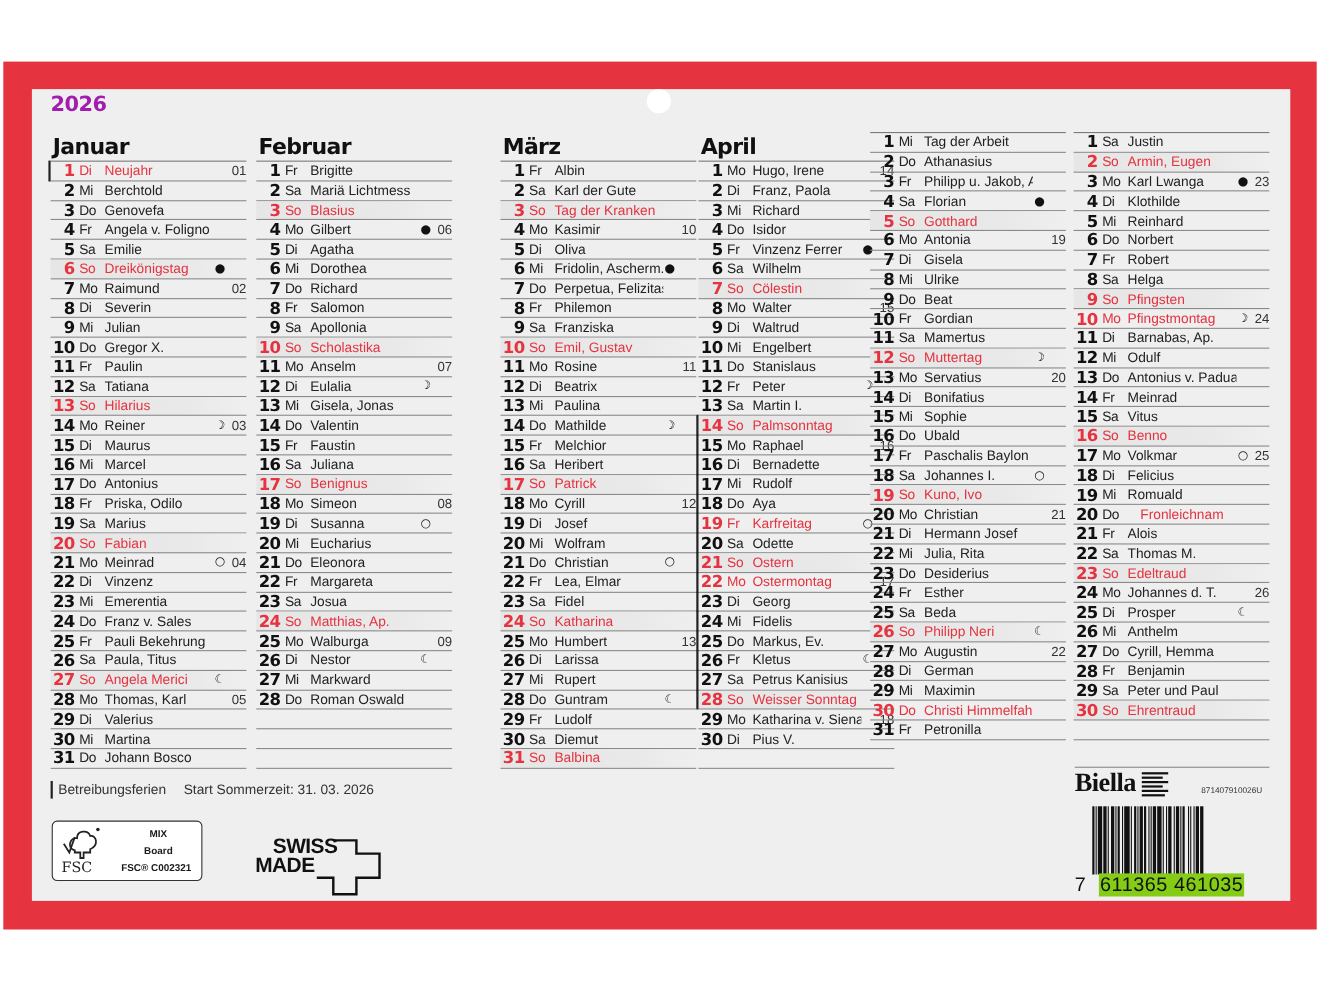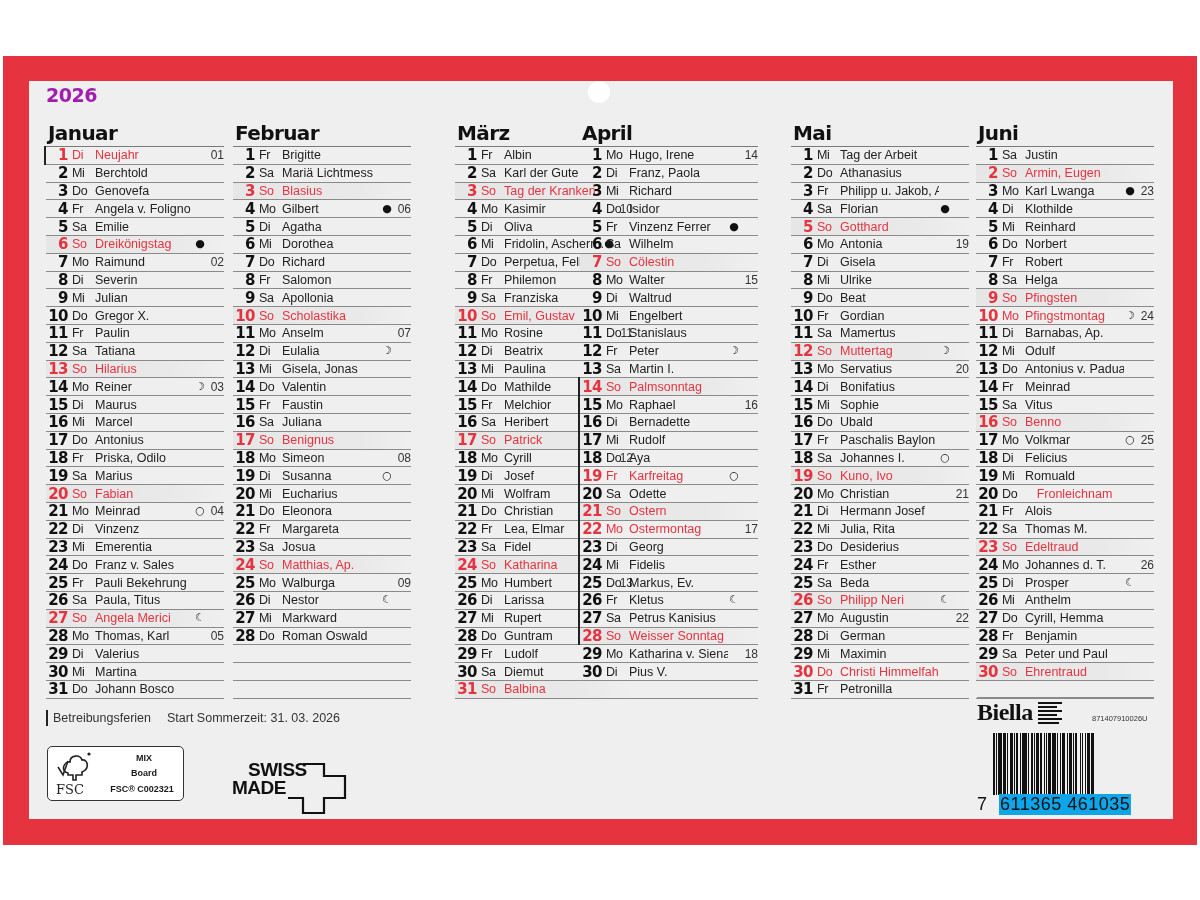--- a/index.html
+++ b/index.html
@@ -77,21 +77,21 @@
   .biella { position: absolute; left: 977px; top: 699px; display: flex; align-items: center; }
   .biella .word { font-family: Liberation Serif, serif; font-weight: bold; font-size: 24px; letter-spacing: -0.5px; color: #111; }
   .biella .lines { margin-left: 5px; width: 24px; height: 22px; display: flex; flex-direction: column; justify-content: space-between; }
   .biella .lines span { display: block; height: 2px; background: #111; }
   .artno { position: absolute; left: 1092px; top: 714px; font-family: "Liberation Sans", sans-serif; font-size: 7.5px; color: #333; }
 
   .barcode { position: absolute; left: 993px; top: 733px; width: 160px; height: 62px; display: flex; align-items: stretch; }
   .barcode span { display: block; height: 100%; background: #111; }
   .ean { position: absolute; left: 977px; top: 794px; width: 178px; font-family: "Liberation Sans", sans-serif; font-size: 18px; color: #111; letter-spacing: 0.5px; }
   .ean .first { position: absolute; left: 0; top: 0; }
-  .ean .rest { position: absolute; left: 22px; top: 0; background: #0ea5e9; padding: 0 1px; }
+  .ean .rest { position: absolute; left: 22px; top: 0; background: #84cc16; padding: 0 1px; }
 </style>
 </head>
 <body>
 
 <div class="frame"></div>
 <div class="card"></div>
 <div class="hole"></div>
 
 <div class="year">2026</div>
 
@@ -755,21 +755,21 @@
         </div>
         <div class="row sun red">
           <span class="num">31</span>
           <span class="dow">So</span>
           <span class="name">Balbina</span>
           <span class="moon"></span>
           <span class="week"></span>
         </div>
       </div>
     </div>
-    <div class="month" style="left: 580px;">
+    <div class="month" style="left: 635px;">
       <div class="month-title">April</div>
       <div class="rows">
         <div class="row">
           <span class="num">1</span>
           <span class="dow">Mo</span>
           <span class="name">Hugo, Irene</span>
           <span class="moon"></span>
           <span class="week">14</span>
         </div>
         <div class="row">
@@ -978,21 +978,20 @@
         <div class="row empty">
           <span class="num"></span>
           <span class="dow"></span>
           <span class="name"></span>
           <span class="moon"></span>
           <span class="week"></span>
         </div>
       </div>
     </div>
     <div class="month" style="left: 791px;">
-      <div class="month-title">Mai</div>
       <div class="rows">
         <div class="row">
           <span class="num">1</span>
           <span class="dow">Mi</span>
           <span class="name">Tag der Arbeit</span>
           <span class="moon"></span>
           <span class="week"></span>
         </div>
         <div class="row">
           <span class="num">2</span>
@@ -1200,21 +1199,20 @@
         <div class="row">
           <span class="num">31</span>
           <span class="dow">Fr</span>
           <span class="name">Petronilla</span>
           <span class="moon"></span>
           <span class="week"></span>
         </div>
       </div>
     </div>
     <div class="month" style="left: 976px;">
-      <div class="month-title">Juni</div>
       <div class="rows">
         <div class="row">
           <span class="num">1</span>
           <span class="dow">Sa</span>
           <span class="name">Justin</span>
           <span class="moon"></span>
           <span class="week"></span>
         </div>
         <div class="row sun red">
           <span class="num">2</span>

